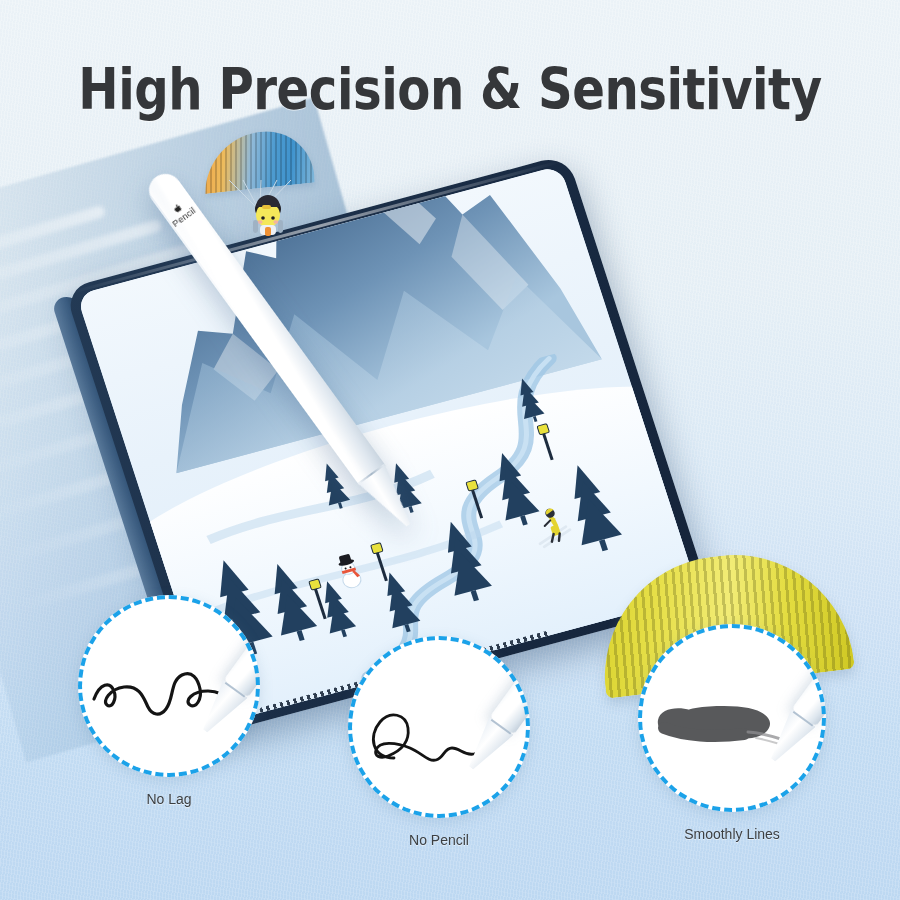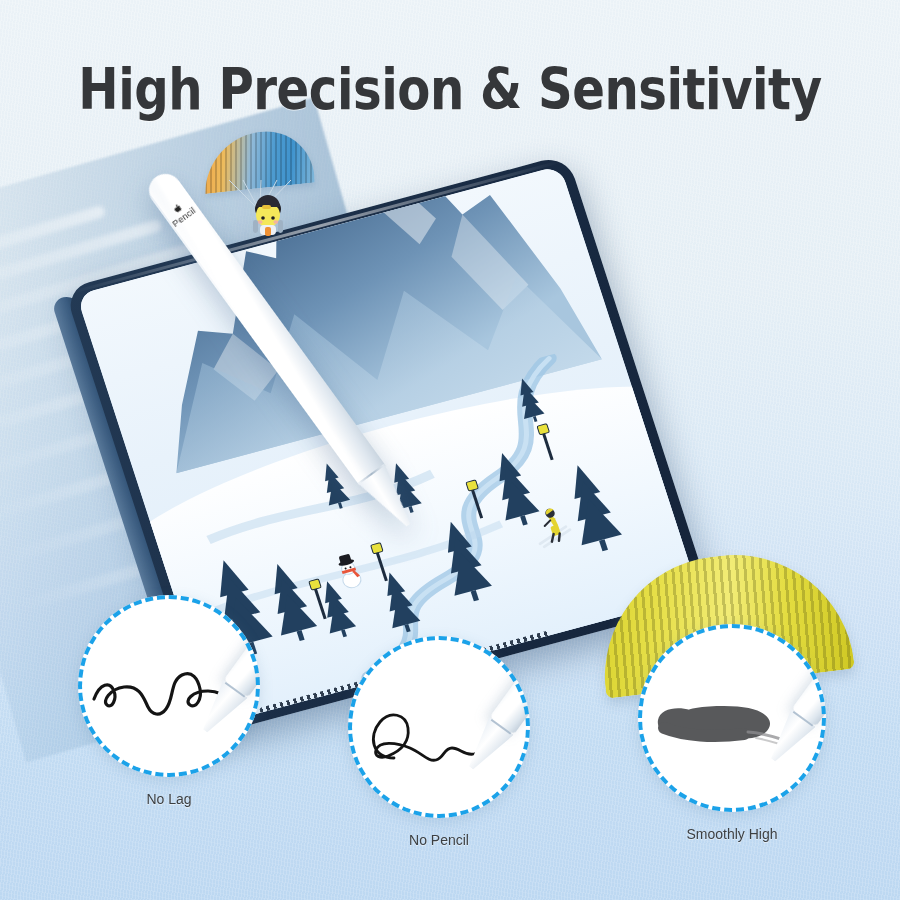--- a/index.html
+++ b/index.html
@@ -443,17 +443,17 @@
         <path d="M104,46 C118,47 128,50 140,54" stroke="#8d8e90" stroke-width="3" fill="none" stroke-linecap="round" opacity=".75"></path>
         <path d="M112,52 C124,54 132,57 142,60" stroke="#a6a7a9" stroke-width="2" fill="none" stroke-linecap="round" opacity=".6"></path>
       </svg>
       <div class="mini-pen" style="left:120px;top:-36px;width:30px;height:172px;transform:rotate(36deg);transform-origin:50% 100%;">
         <div class="mini-pen-body"></div>
         <div class="mini-pen-tip"></div>
         <div class="mini-pen-seam"></div>
       </div>
     </div>
     <div class="circle-ring" style="width:188px;height:188px;"></div>
-    <div class="feature-label" style="top:202px;">Smoothly High</div>
+    <div class="feature-label" style="top:202px;">Smoothly Lines</div>
   </div>
 
   <div class="bg-lower" style="z-index:-1;"></div>
 </div>
 
 </body></html>

